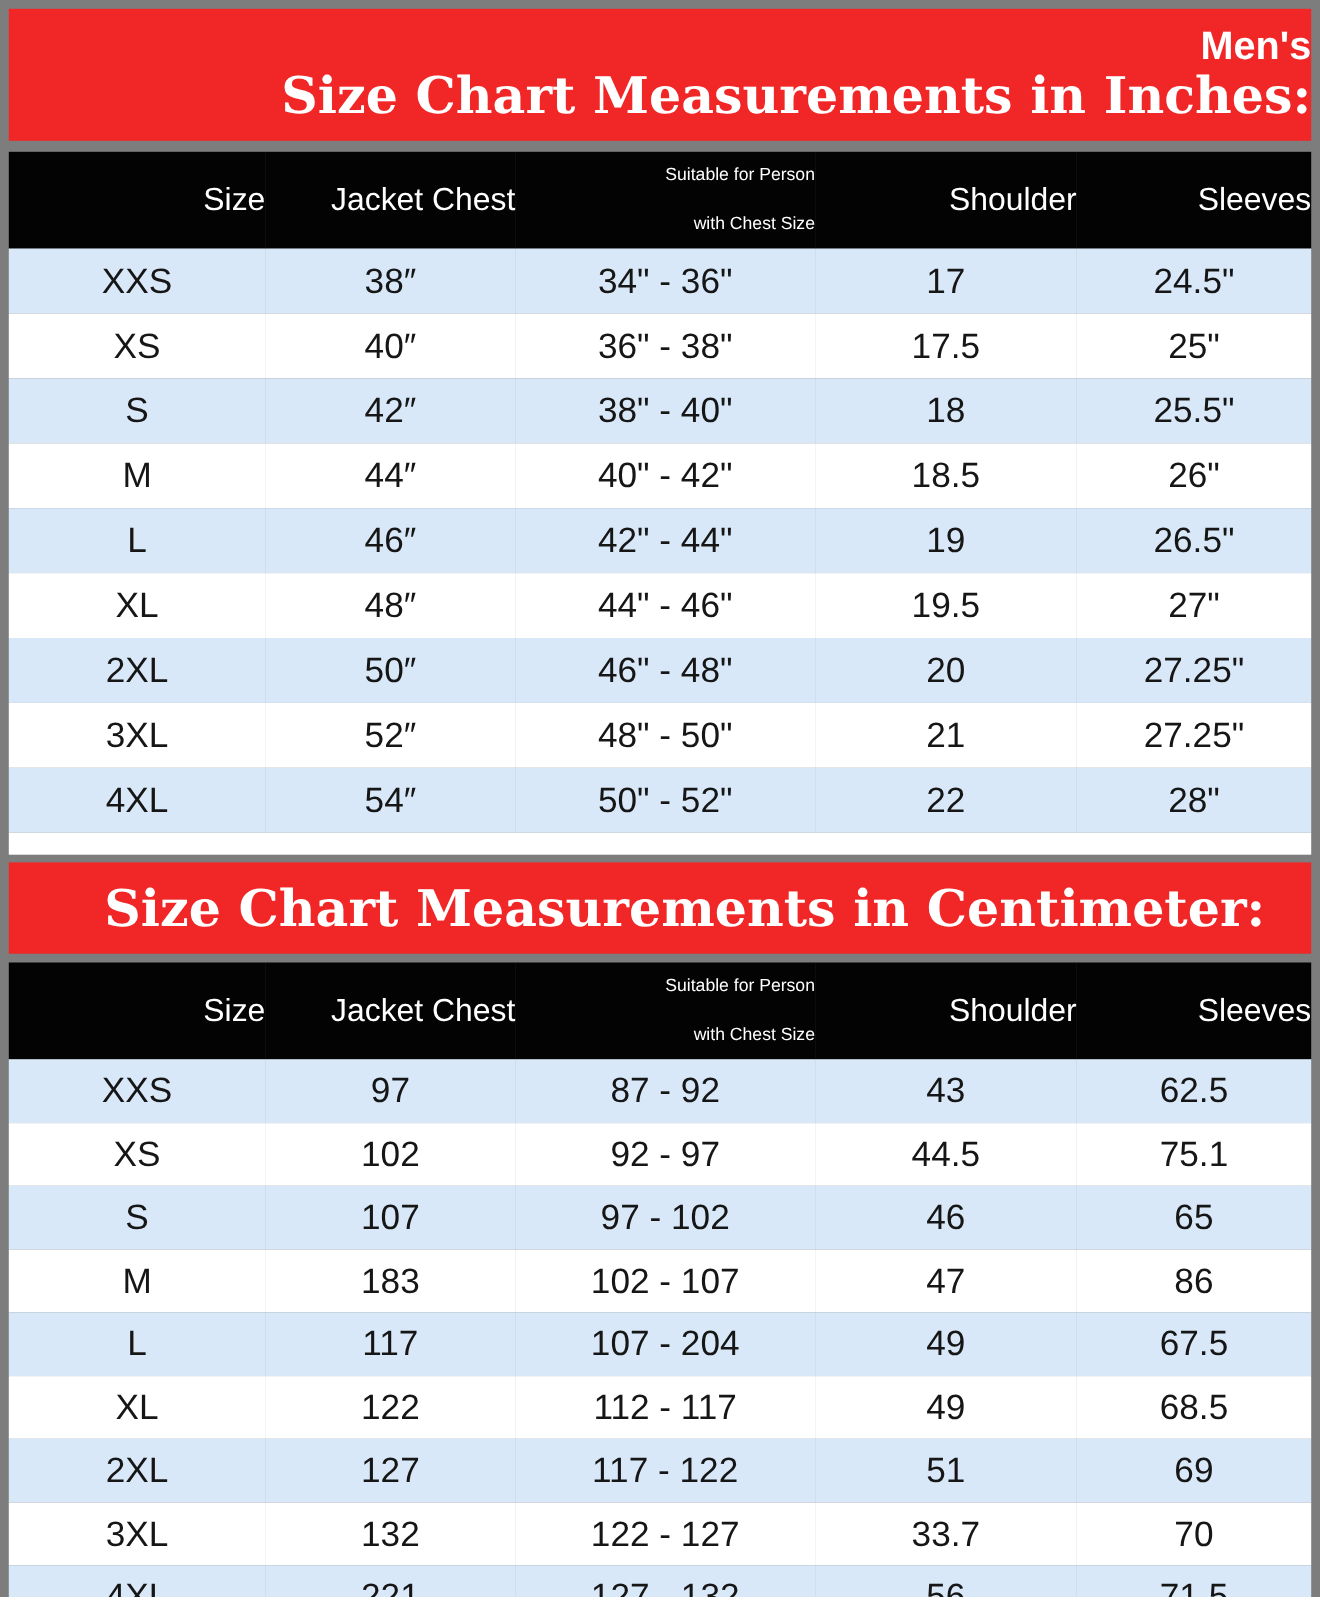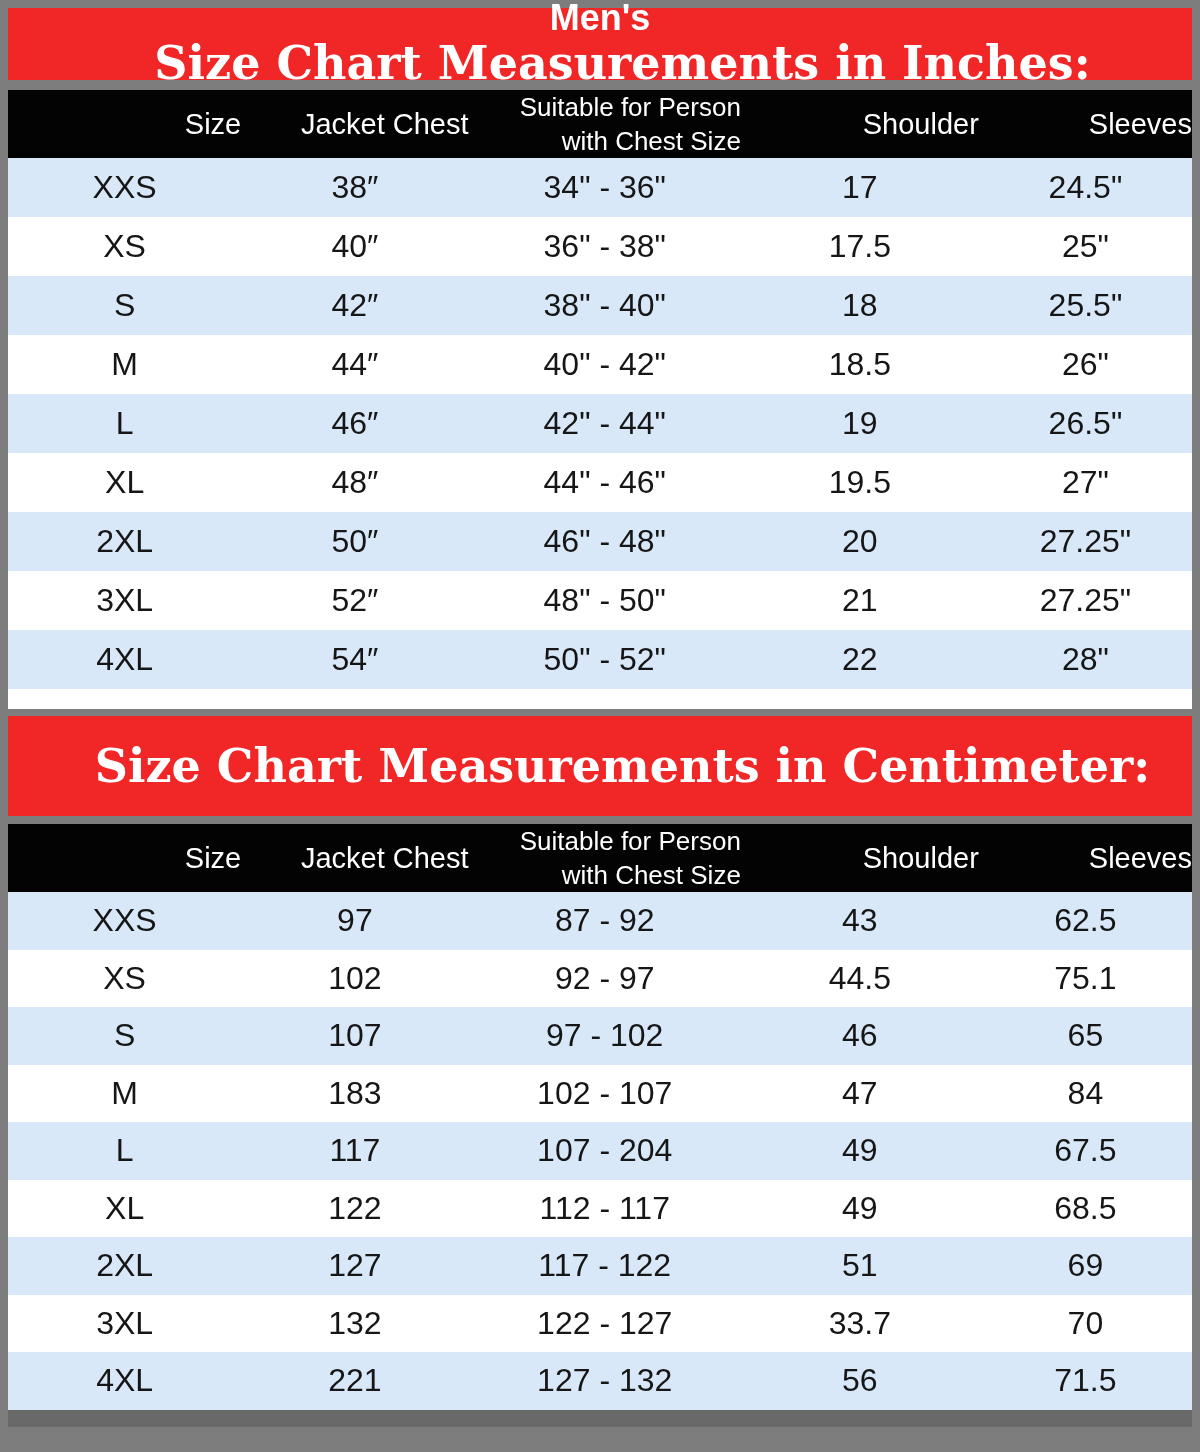--- a/index.html
+++ b/index.html
@@ -24,22 +24,22 @@
   .frame{
     width:1200px;height:1452px;
     padding:8px 8px 0 8px;
   }
   .banner{
     background:var(--banner-bg);
     color:var(--banner-text);
     text-align:center;
     display:flex;flex-direction:column;justify-content:center;
   }
-  .banner-inches{height:72px;}
-  .banner-cm{height:100px;}
+  .banner-inches{height:120px;align-items:flex-end;}
+  .banner-cm{height:83px;}
   .banner .small-title{
     font-family:"Liberation Sans", sans-serif;
     font-weight:bold;
     font-size:36px;
     line-height:36px;
     margin-top:2px;
   }
   .banner .big-title{
     font-family:"DejaVu Serif", serif;
     font-weight:bold;
@@ -62,22 +62,22 @@
   table.size-table col:nth-child(5){width:18.0%;}
   table.size-table th{
     background:var(--header-bg);
     color:var(--header-text);
     font-weight:normal;
     font-size:29px;
     text-align:right;
     vertical-align:middle;
   }
   table.size-table th.two-line{
-    font-size:26px;
-    line-height:34px;
+    font-size:16px;
+    line-height:44px;
     white-space:pre-line;
   }
   .t1 tr.hdr{height:63px;}
   .t2 tr.hdr{height:60px;}
   .t1 tbody tr{height:59px;}
   .t2 tbody tr{height:57.5px;}
   table.size-table td{
     font-size:32px;
     color:var(--cell-text);
     text-align:center;
@@ -232,21 +232,21 @@
           <td>107</td>
           <td>97 - 102</td>
           <td>46</td>
           <td>65</td>
         </tr>
         <tr>
           <td>M</td>
           <td>183</td>
           <td>102 - 107</td>
           <td>47</td>
-          <td>84</td>
+          <td>86</td>
         </tr>
         <tr class="alt">
           <td>L</td>
           <td>117</td>
           <td>107 - 204</td>
           <td>49</td>
           <td>67.5</td>
         </tr>
         <tr>
           <td>XL</td>

